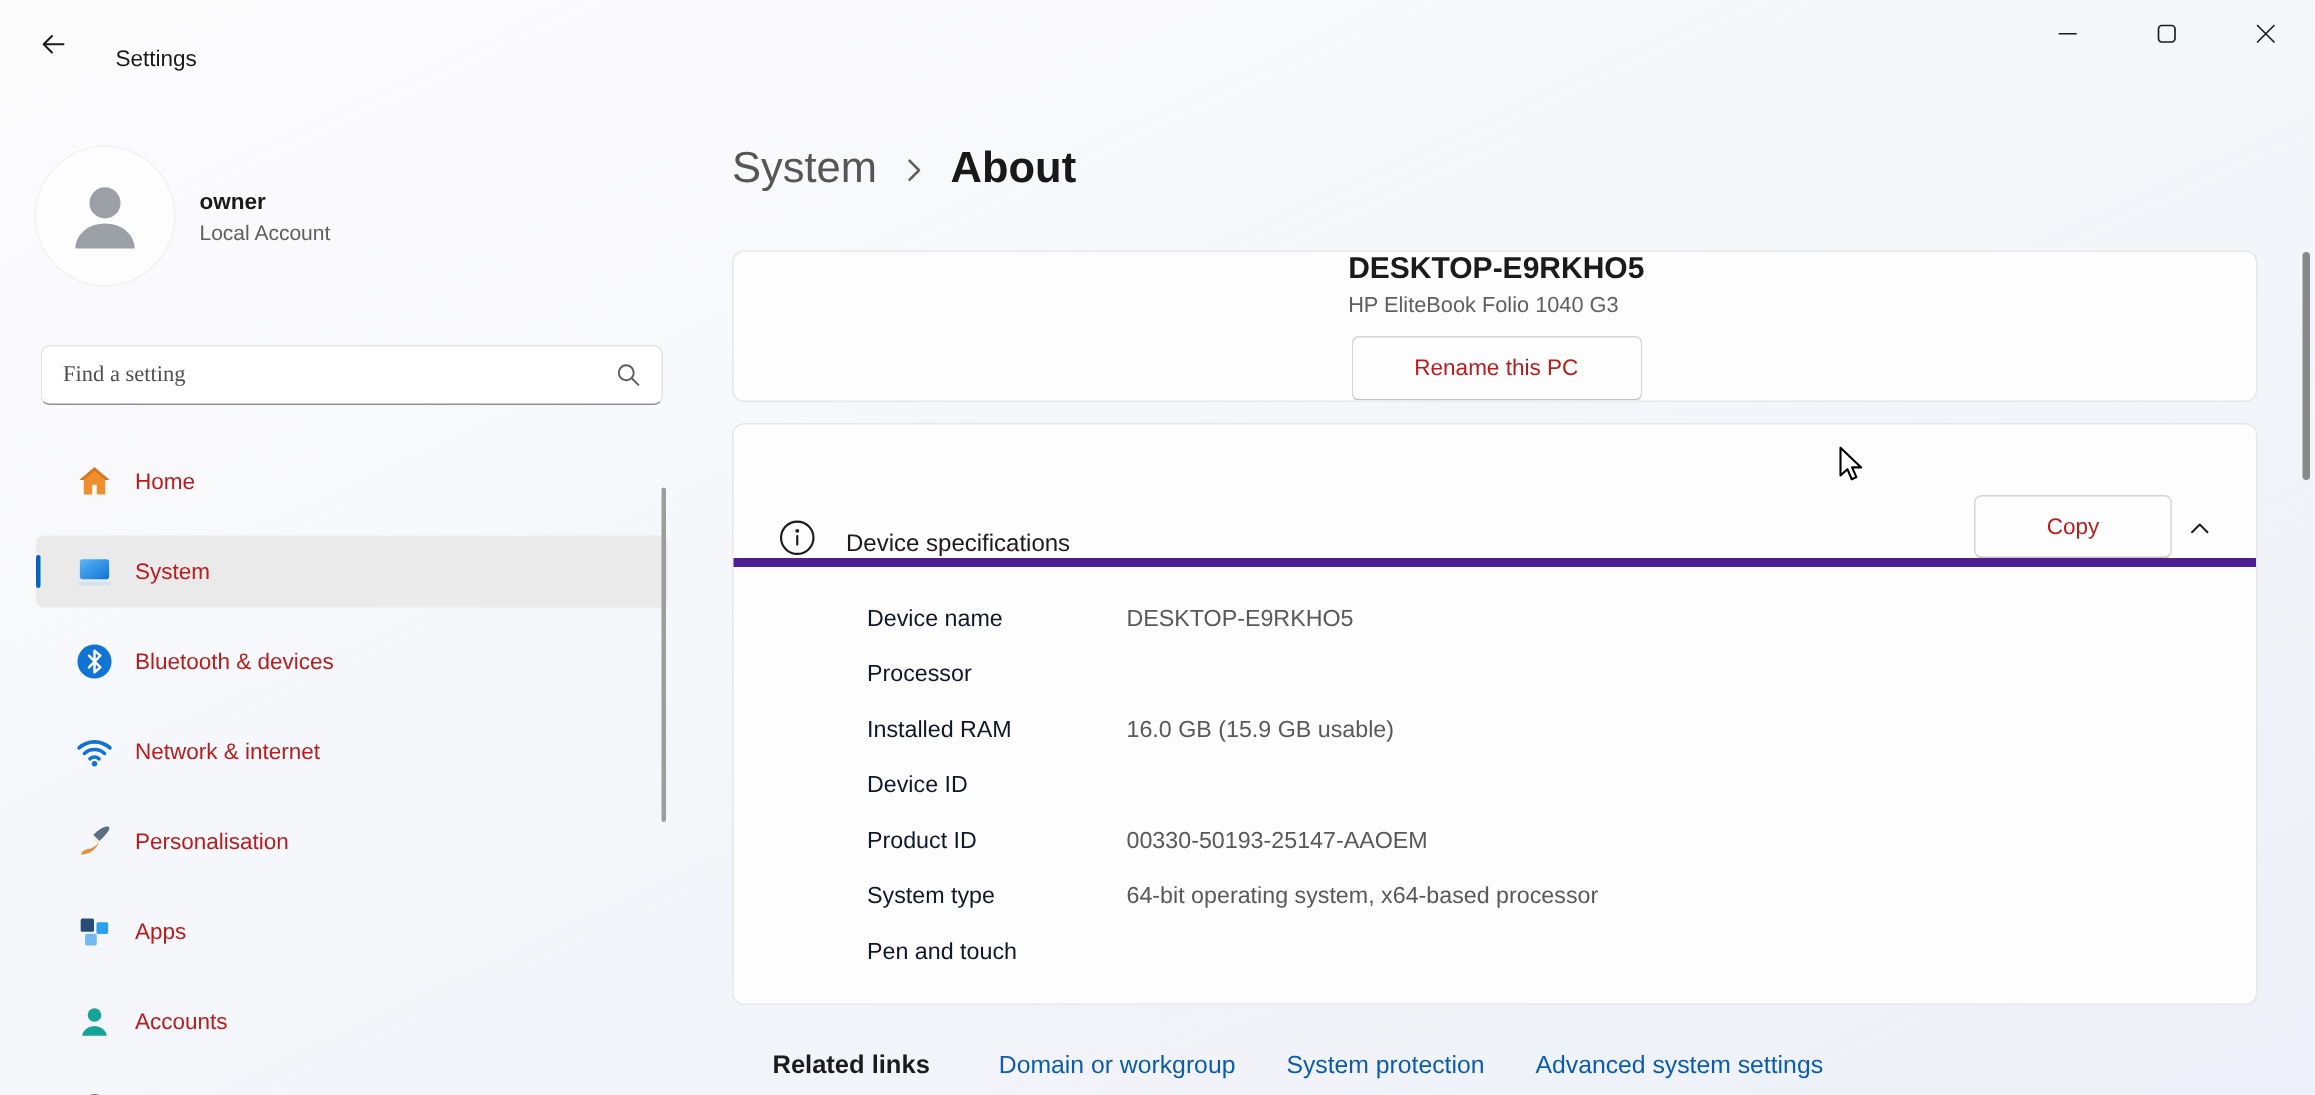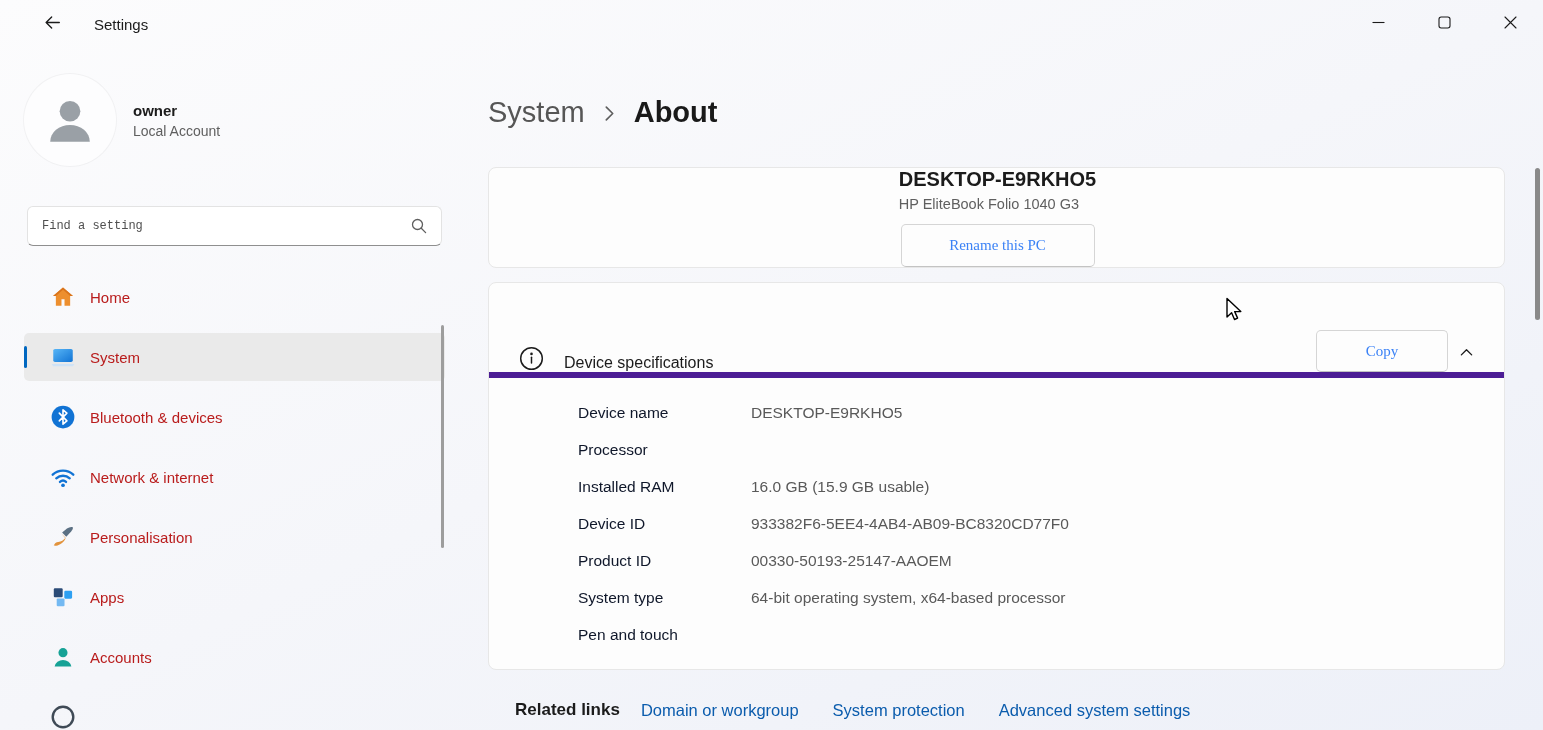--- a/index.html
+++ b/index.html
@@ -5,36 +5,36 @@
   * { margin:0; padding:0; box-sizing:border-box; }
   html,body { width:1543px; height:730px; overflow:hidden; }
   body {
     font-family:"Liberation Sans","DejaVu Sans",sans-serif;
     color:#1b1b1b;
     background:linear-gradient(155deg,#fcfcfd 0%,#f5f6fa 50%,#edf0f8 100%);
   }
   .window { position:relative; width:1543px; height:730px; }
 
   
-  .titlebar { position:absolute; top:0; left:17px; right:0; height:48px; display:flex; align-items:center; }
+  .titlebar { position:absolute; top:0; left:0; right:0; height:48px; display:flex; align-items:flex-end; }
   .back-btn { margin-left:15px; width:40px; height:34px; border:none; background:transparent; border-radius:5px; display:flex; align-items:center; justify-content:center; cursor:default; }
   .app-title { margin-left:22px; font-size:15px; color:#1b1b1b; }
   .win-controls { margin-left:auto; display:flex; height:48px; }
   .win-btn { width:66px; height:47px; border:none; background:transparent; display:flex; align-items:center; justify-content:center; }
 
   
-  .sidebar { position:absolute; top:36px; left:0; width:460px; bottom:0; overflow:hidden; }
+  .sidebar { position:absolute; top:60px; left:0; width:460px; bottom:0; overflow:hidden; }
   .account { margin:38px 0 0 24px; display:flex; align-items:center; }
   .avatar { width:92px; height:92px; border-radius:50%; background:#fdfdfe; box-shadow:0 0 0 1px rgba(0,0,0,0.04); display:flex; align-items:center; justify-content:center; overflow:hidden; }
   .account-text { margin-left:17px; }
   .account-name { font-size:15px; font-weight:700; }
   .account-type { font-size:14px; color:#5f5f5f; margin-top:4px; }
 
   .searchbox { margin:40px 18px 0 27px; height:40px; background:#ffffff; border:1px solid #e3e3e3; border-bottom-color:#8f8f8f; border-radius:6px; display:flex; align-items:center; }
-  .searchbox input { flex:1; height:100%; border:none; outline:none; background:transparent; padding:0 8px 0 14px; font-size:12px; font-family:Liberation Mono, monospace; color:#1b1b1b; }
+  .searchbox input { flex:1; height:100%; border:none; outline:none; background:transparent; padding:0 8px 0 14px; font-size:15px; font-family:Liberation Serif, serif; color:#1b1b1b; }
   .searchbox input::placeholder { color:#4f4f4f; opacity:1; }
   .search-icon { margin-right:14px; display:flex; }
 
   .nav { margin:27px 15px 0 24px; }
   .nav-item { position:relative; height:48px; display:flex; align-items:center; padding-left:26px; border-radius:5px; margin-bottom:12px; cursor:default; }
   .nav-item.selected { background:#eaeaea; }
   .accent-pill { position:absolute; left:0; top:13px; width:3px; height:22px; border-radius:2px; background:#0067c0; }
   .nav-icon { width:26px; height:26px; display:flex; align-items:center; justify-content:center; margin-right:14px; }
   .nav-label { font-size:15px; color:#b91c1c; }
 
@@ -45,36 +45,36 @@
   .breadcrumb { margin-top:40px; height:48px; display:flex; align-items:center; }
   .crumb-parent { font-size:29px; color:#565656; }
   .crumb-sep { margin:3px 19px 0 19px; display:flex; }
   .crumb-current { font-size:29px; font-weight:700; color:#191919; }
 
   .card { background:#fdfdfd; border:1px solid #e7e7e7; border-radius:8px;flex-direction:column; }
   .device-card { margin-top:31px; height:101px; display:flex; align-items:center; padding:0 25px 0 27px; justify-content:space-between; }
   .device-name { font-size:20px; font-weight:600; }
   .device-model { font-size:14.5px; color:#5f5f5f; margin-top:5px; }
 
-  .btn { background:#fdfdfd; border:1px solid #d5d5d5; border-bottom-color:#c3c3c3; border-radius:5px; font-size:15px; font-family:Liberation Serif, serif; color:#3b82f6; cursor:default; }
+  .btn { background:#fdfdfd; border:1px solid #d5d5d5; border-bottom-color:#c3c3c3; border-radius:5px; font-size:15px; font-family:Liberation Sans, sans-serif; color:#b91c1c; cursor:default; }
   .rename-btn { width:194px; height:43px; }
 
   .specs-card { margin-top:14px; }
   .specs-header { height:95px; display:flex; align-items:flex-end; padding:0 20px 0 29px; border-bottom:6px solid #4c1d95; }
   .info-icon { display:flex; margin-right:19px; }
   .specs-title { font-size:16px; color:#1b1b1b; }
   .copy-btn { margin-left:auto; width:132px; height:42px; }
   .chevron-btn { width:36px; height:36px; border:none; background:transparent; border-radius:5px; display:flex; align-items:center; justify-content:center; }
   .specs-body { padding:16px 0 16px 89px; }
   .spec-row { height:37px; display:flex; align-items:center; }
   .spec-label { width:173px; flex:none; font-size:15.5px; color:#0f172a; }
   .spec-value { font-size:15.5px; color:#595959; white-space:pre; }
 
   .related { margin-top:30px; display:flex; align-items:center; padding-left:27px; }
-  .related-title { font-size:17px; font-weight:700; margin-right:21px; }
+  .related-title { font-size:17px; font-weight:700; margin-right:46px; }
   .related a { font-size:16.5px; color:#0b5cad; text-decoration:none; margin-right:34px; cursor:pointer; }
 
   .v-scrollbar { position:absolute; right:3px; top:168px; width:5px; height:152px; background:#898989; border-radius:3px; }
 
   .cursor { position:absolute; left:1225px; top:297px; pointer-events:none; }
 </style>
 </head>
 <body>
 
 <div class="window">
@@ -270,21 +270,20 @@
         </div>
         <div class="spec-row">
           <span class="spec-label">Processor</span>
         </div>
         <div class="spec-row">
           <span class="spec-label">Installed RAM</span>
           <span class="spec-value">16.0 GB (15.9 GB usable)</span>
         </div>
         <div class="spec-row">
           <span class="spec-label">Device ID</span>
-          <span class="spec-value">933382F6-5EE4-4AB4-AB09-BC8320CD77F0</span>
         </div>
         <div class="spec-row">
           <span class="spec-label">Product ID</span>
           <span class="spec-value">00330-50193-25147-AAOEM</span>
         </div>
         <div class="spec-row">
           <span class="spec-label">System type</span>
           <span class="spec-value">64-bit operating system, x64-based processor</span>
         </div>
         <div class="spec-row">

